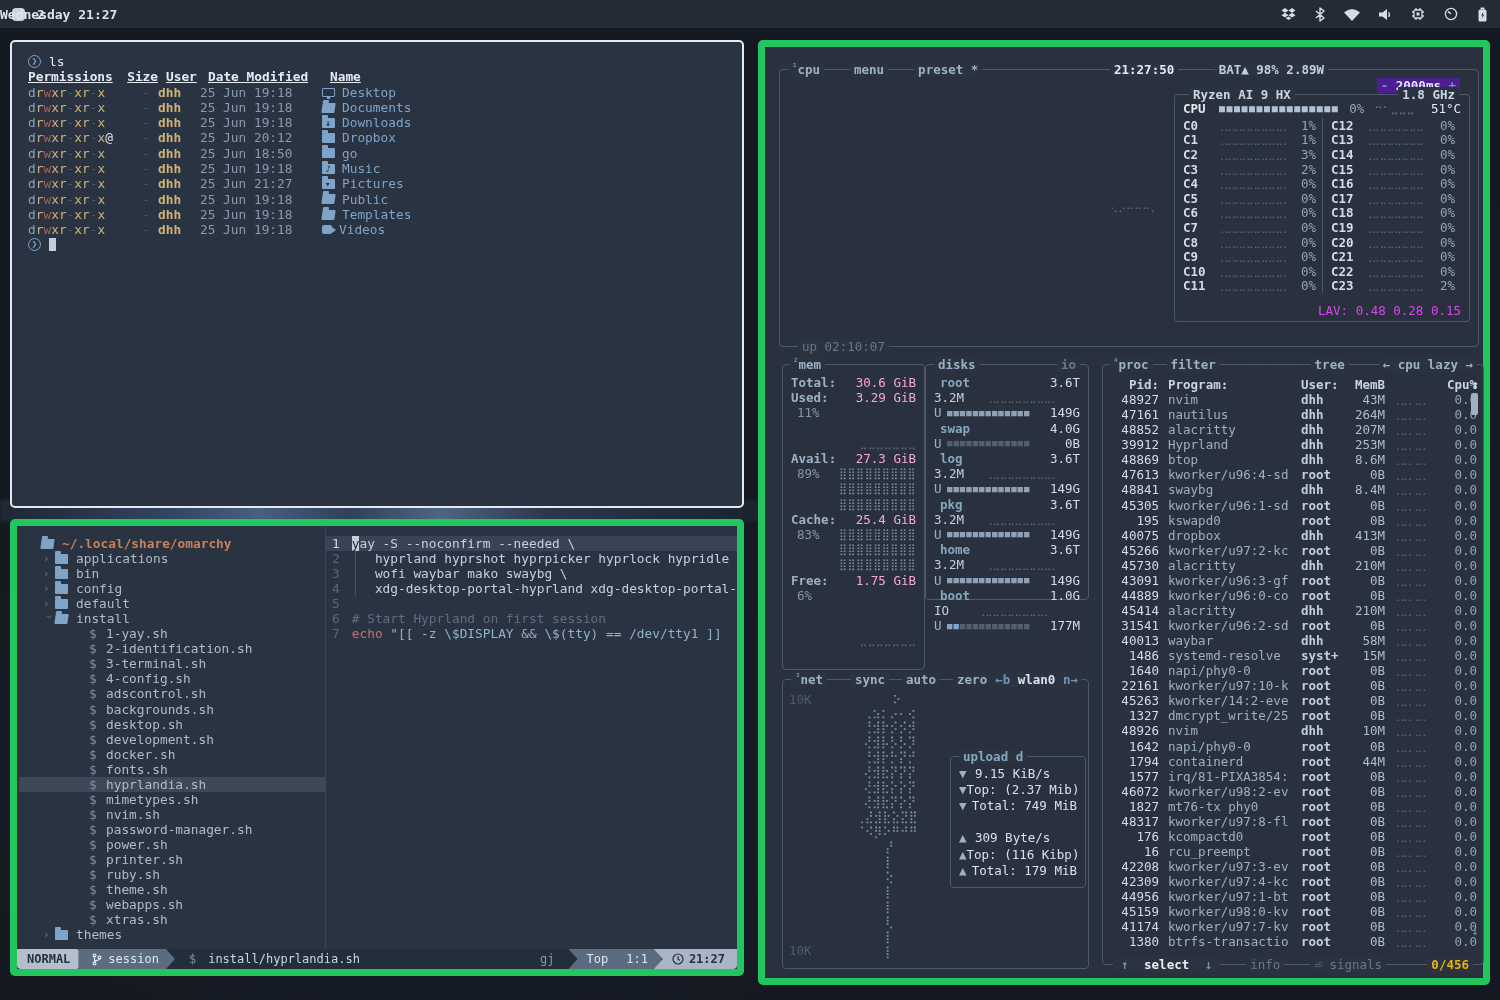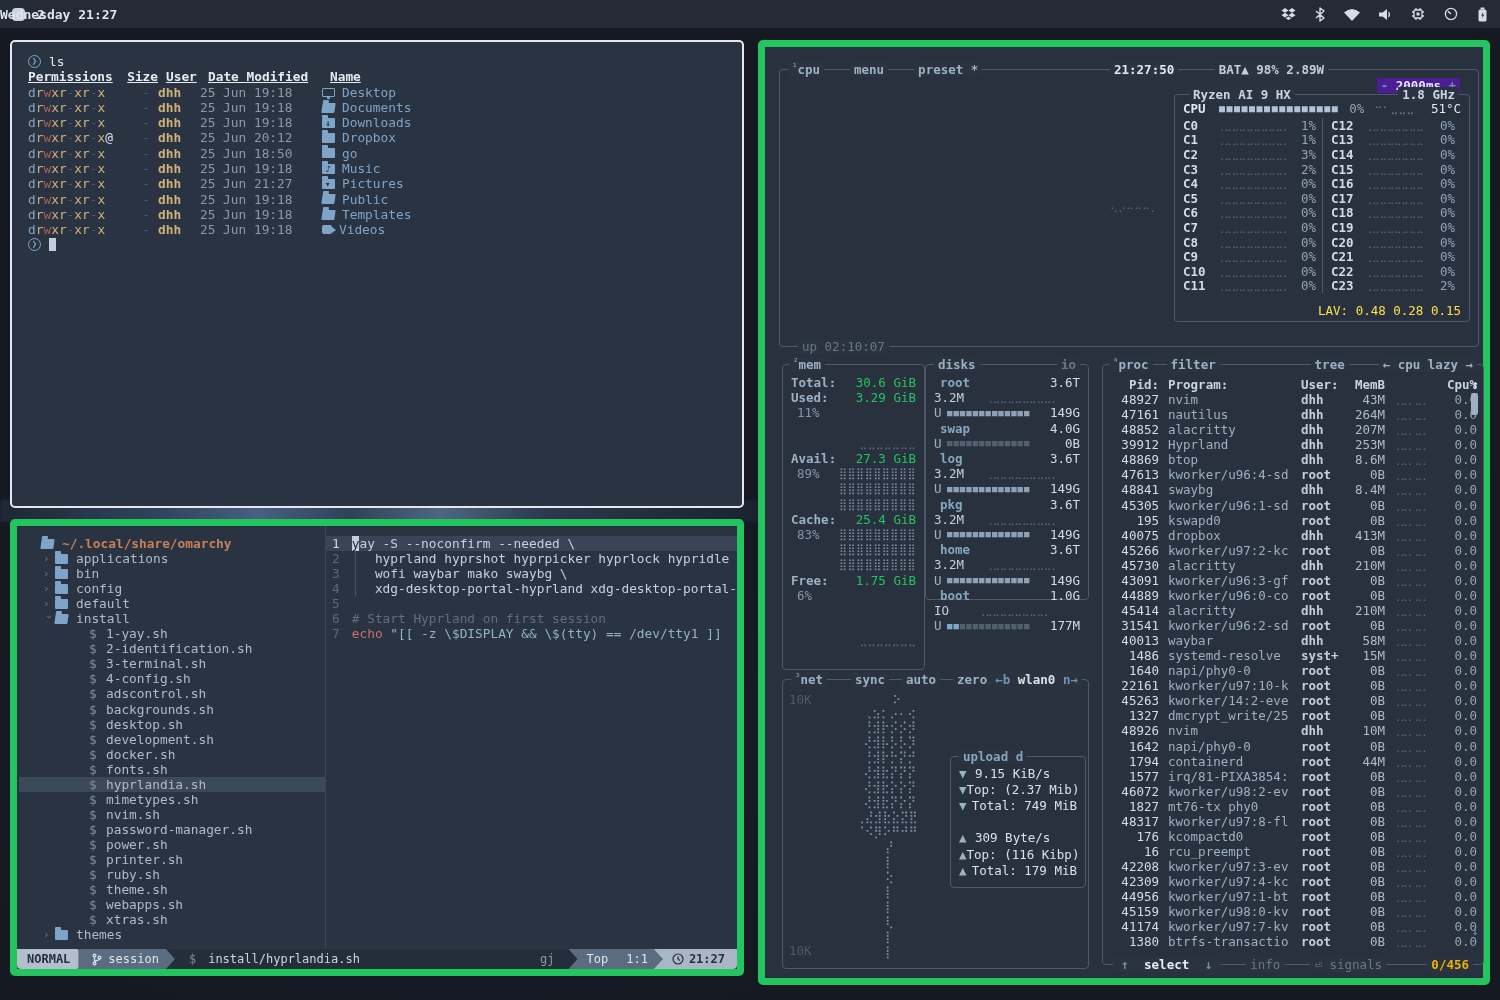--- a/index.html
+++ b/index.html
@@ -113,27 +113,27 @@
   .cpurow .pct{color:#93a5b8;margin-left:10px;}
   .minigraph{color:#67788c;font-size:11px;margin-left:10px;}
   .cpurow .temp{margin-left:auto;color:#e2e9f1;}
   .cores{display:flex;margin-top:2px;}
   .ccol{width:50%;padding-right:6px;}
   .ccol+.ccol{border-left:1px solid #4d5a6b;padding-left:8px;}
   .core{display:flex;align-items:center;height:14.6px;}
   .core .cn{width:34px;font-weight:bold;color:#d3dce8;}
   .core .cg{flex:1;color:#546375;font-size:10px;overflow:hidden;white-space:nowrap;}
   .core .cv{width:30px;text-align:right;color:#93a5b8;}
-  .lav{position:absolute;right:8px;bottom:3px;color:#fde047;}
+  .lav{position:absolute;right:8px;bottom:3px;color:#d946ef;}
   .uptime{position:absolute;left:18px;bottom:-8px;background:#2a333f;padding:0 4px;color:#67788c;}
 
   .box-mem{left:17px;top:317px;width:143px;height:306px;padding:10px 8px 4px 8px;}
   .mrow{display:flex;height:15.2px;align-items:center;}
   .mrow .l{color:#9db1c5;font-weight:bold;}
-  .mrow .r{margin-left:auto;color:#22c55e;}
+  .mrow .r{margin-left:auto;color:#f9a8d4;}
   .mrow.pct .l{color:#8496aa;font-weight:normal;padding-left:6px;}
   .mrow .r.braille{color:#7a8fa6;font-size:11px;letter-spacing:.5px;}
   .mrow .r.dots{color:#5c6a7c;font-size:11px;}
 
   .box-disks{left:160px;top:317px;width:164px;height:236px;padding:10px 8px 4px 8px;}
   .drow{display:flex;height:15.2px;align-items:center;white-space:nowrap;}
   .drow.t .l{color:#84a8bf;font-weight:bold;padding-left:6px;}
   .drow .r{margin-left:auto;color:#d3dce8;}
   .drow.io .l{color:#c3cfdd;}
   .drow.io .dots{margin-left:auto;color:#5c6a7c;font-size:10px;}

